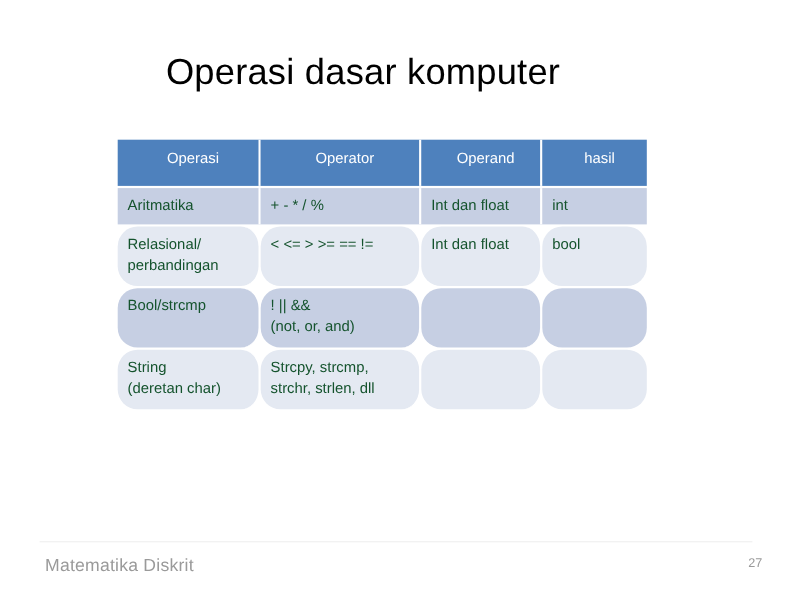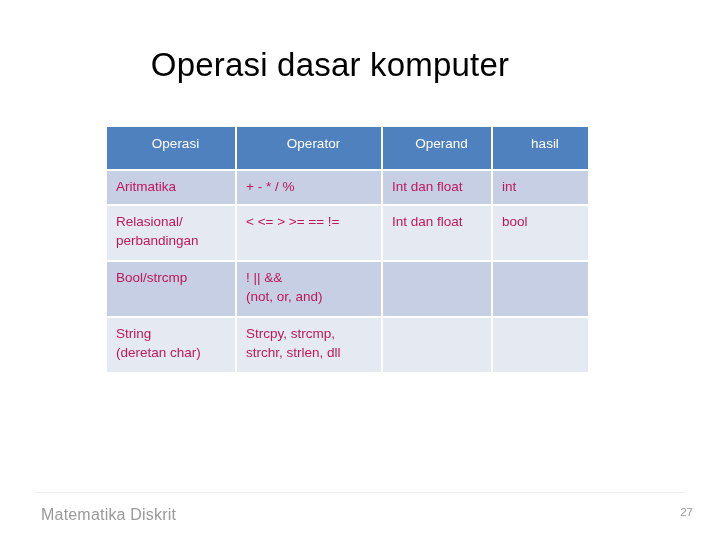--- a/index.html
+++ b/index.html
@@ -52,21 +52,21 @@
   .op-table col.c2 { width: 146px; }
   .op-table col.c3 { width: 110px; }
   .op-table col.c4 { width: 95px; }
 
   .op-table th,
   .op-table td {
     padding: 6px 0 7px 9px;
     vertical-align: top;
     font-size: 13.5px;
     line-height: 1.42;
-    color: #be185d;
+    color: #14532d;
     border-right: 2px solid #ffffff;
     word-wrap: break-word;
   }
   .op-table th:last-child,
   .op-table td:last-child {
     border-right: none;
   }
 
   .op-table thead th {
     background: #4E81BD;
@@ -80,21 +80,21 @@
     background: #C6CFE3;
   }
   .op-table tbody tr.shade-light td {
     background: #E4E9F2;
   }
 
   .cell-line { display: block; }
   .cell-line.blank { min-height: 1px; }
 
   .row-h1 td { height: 20px; }
-  .row-h2 td { height: 41px; }
+  .row-h2 td { height: 41px; border-radius: 18px; }
 
   
   .footer-rule {
     position: absolute;
     left: 36px;
     top: 492px;
     width: 648px;
     height: 1px;
     background: #EFEFEF;
   }

